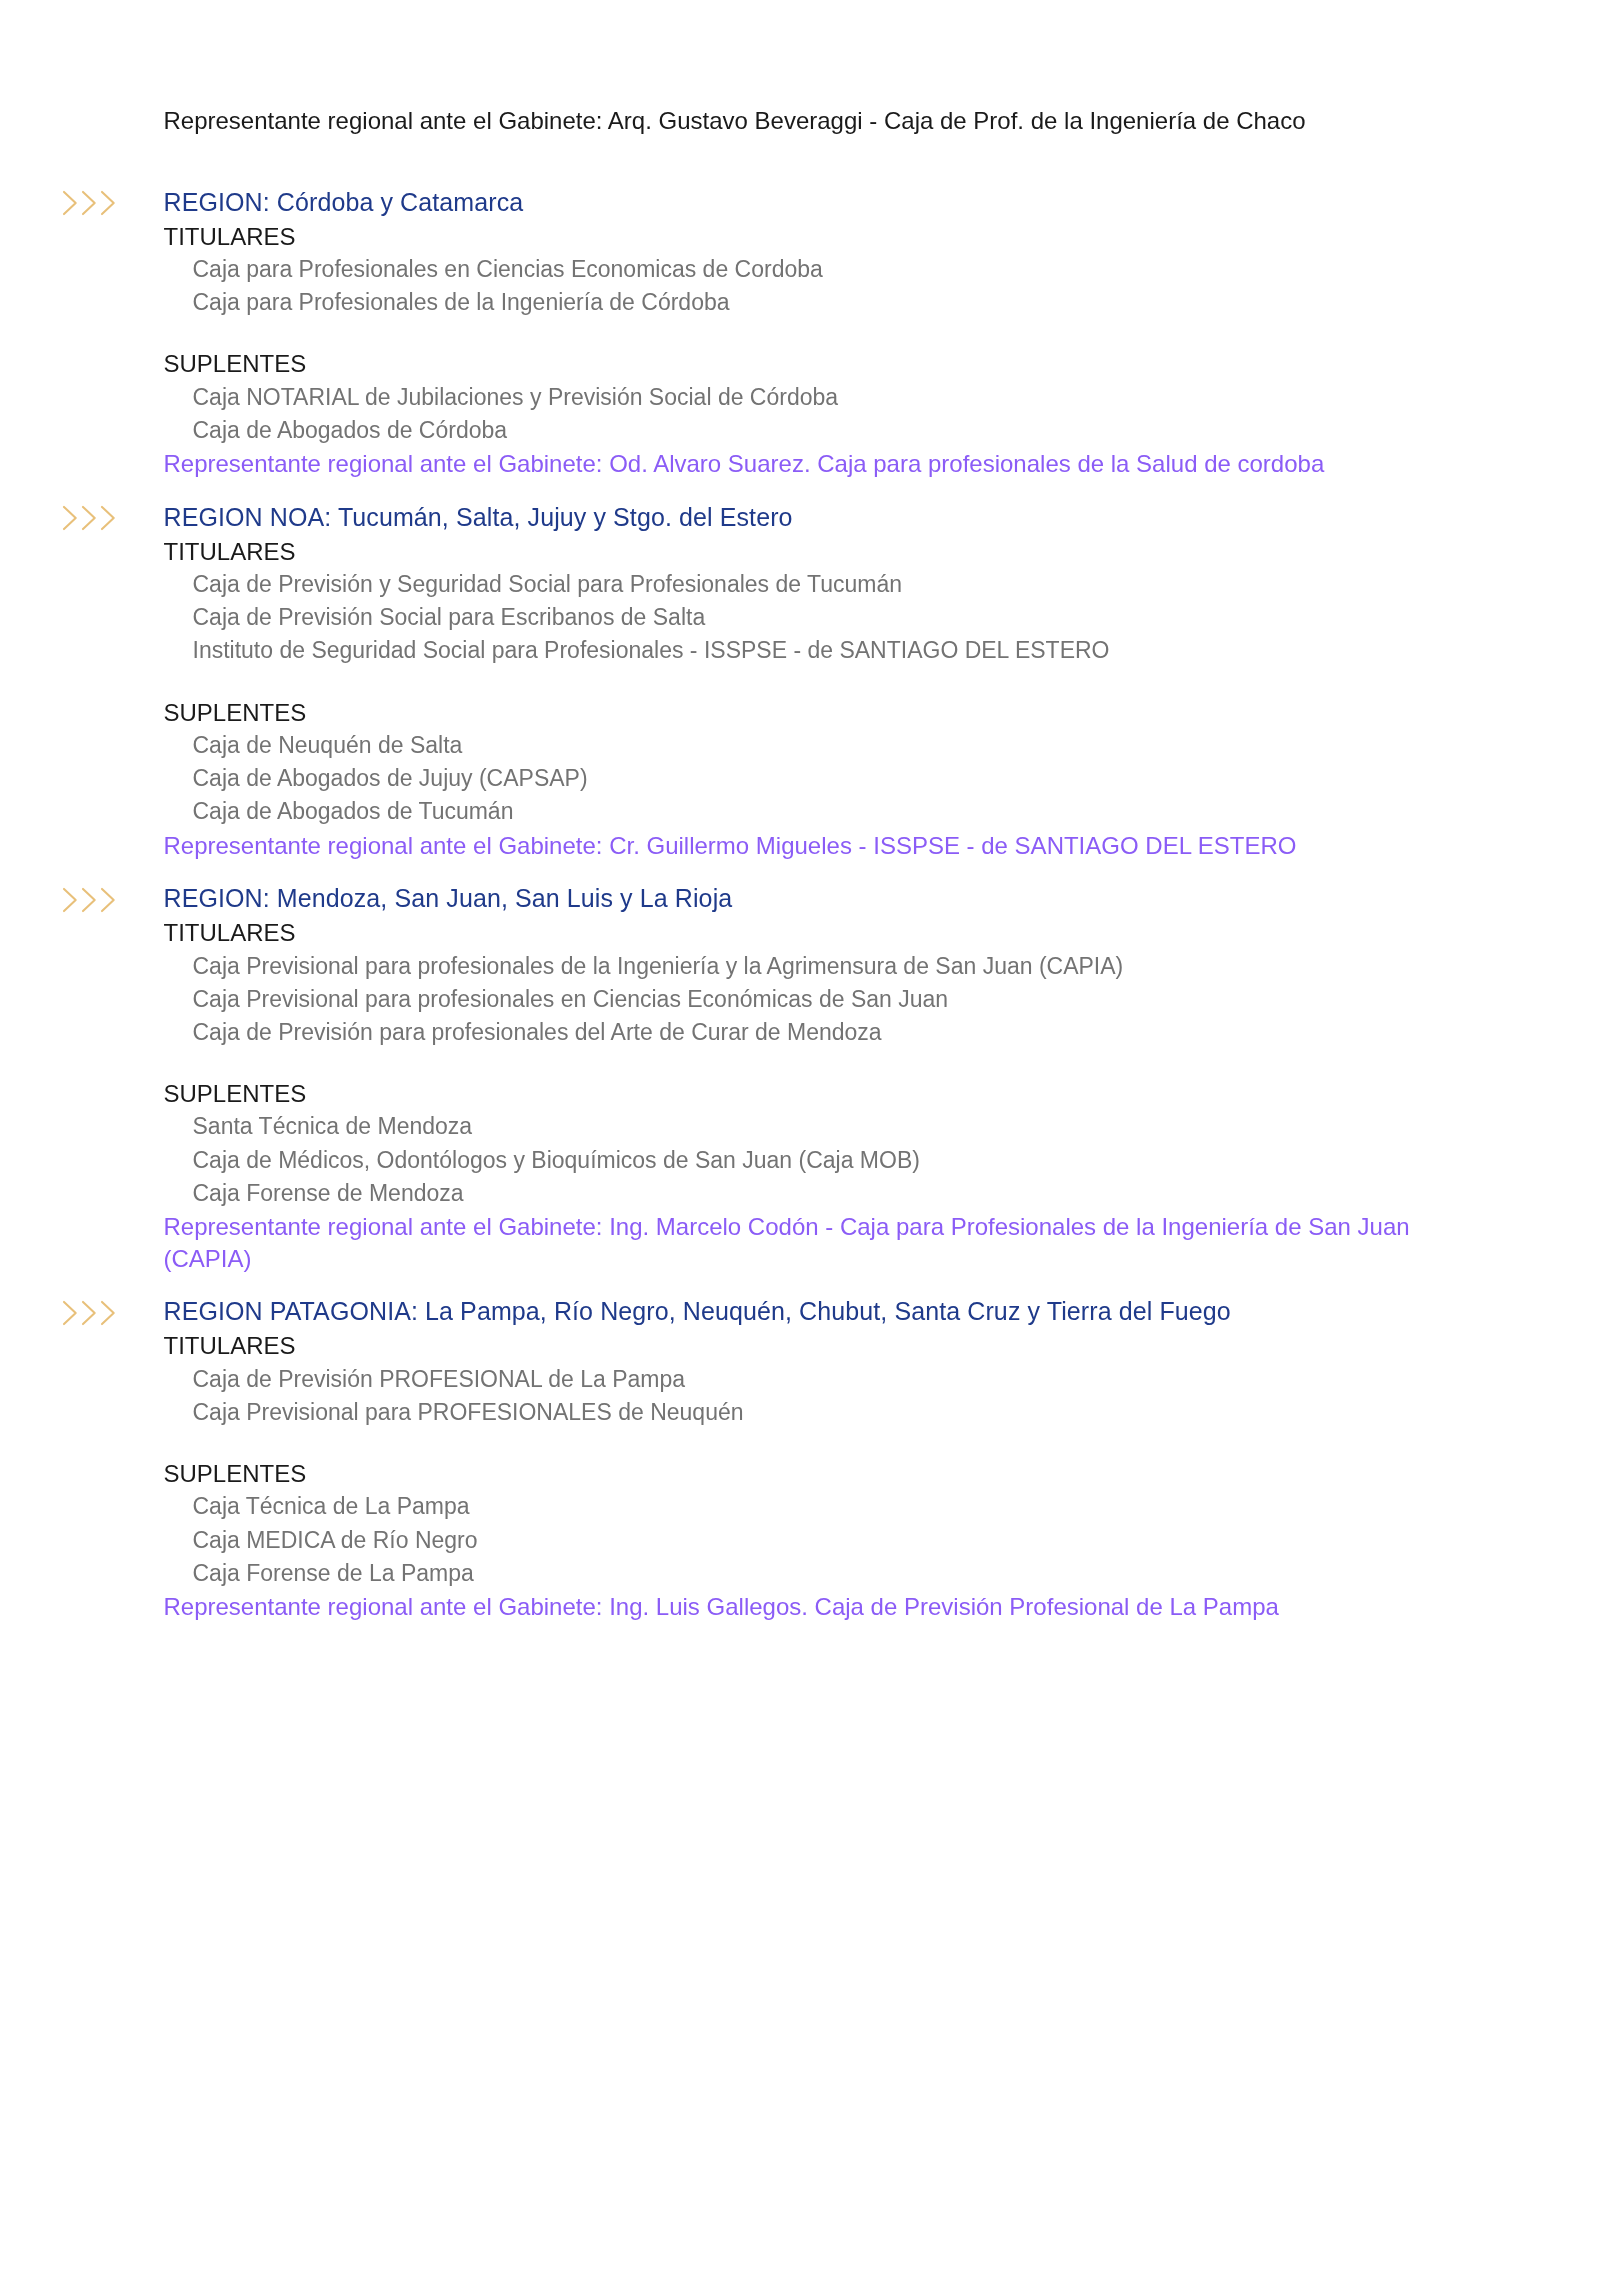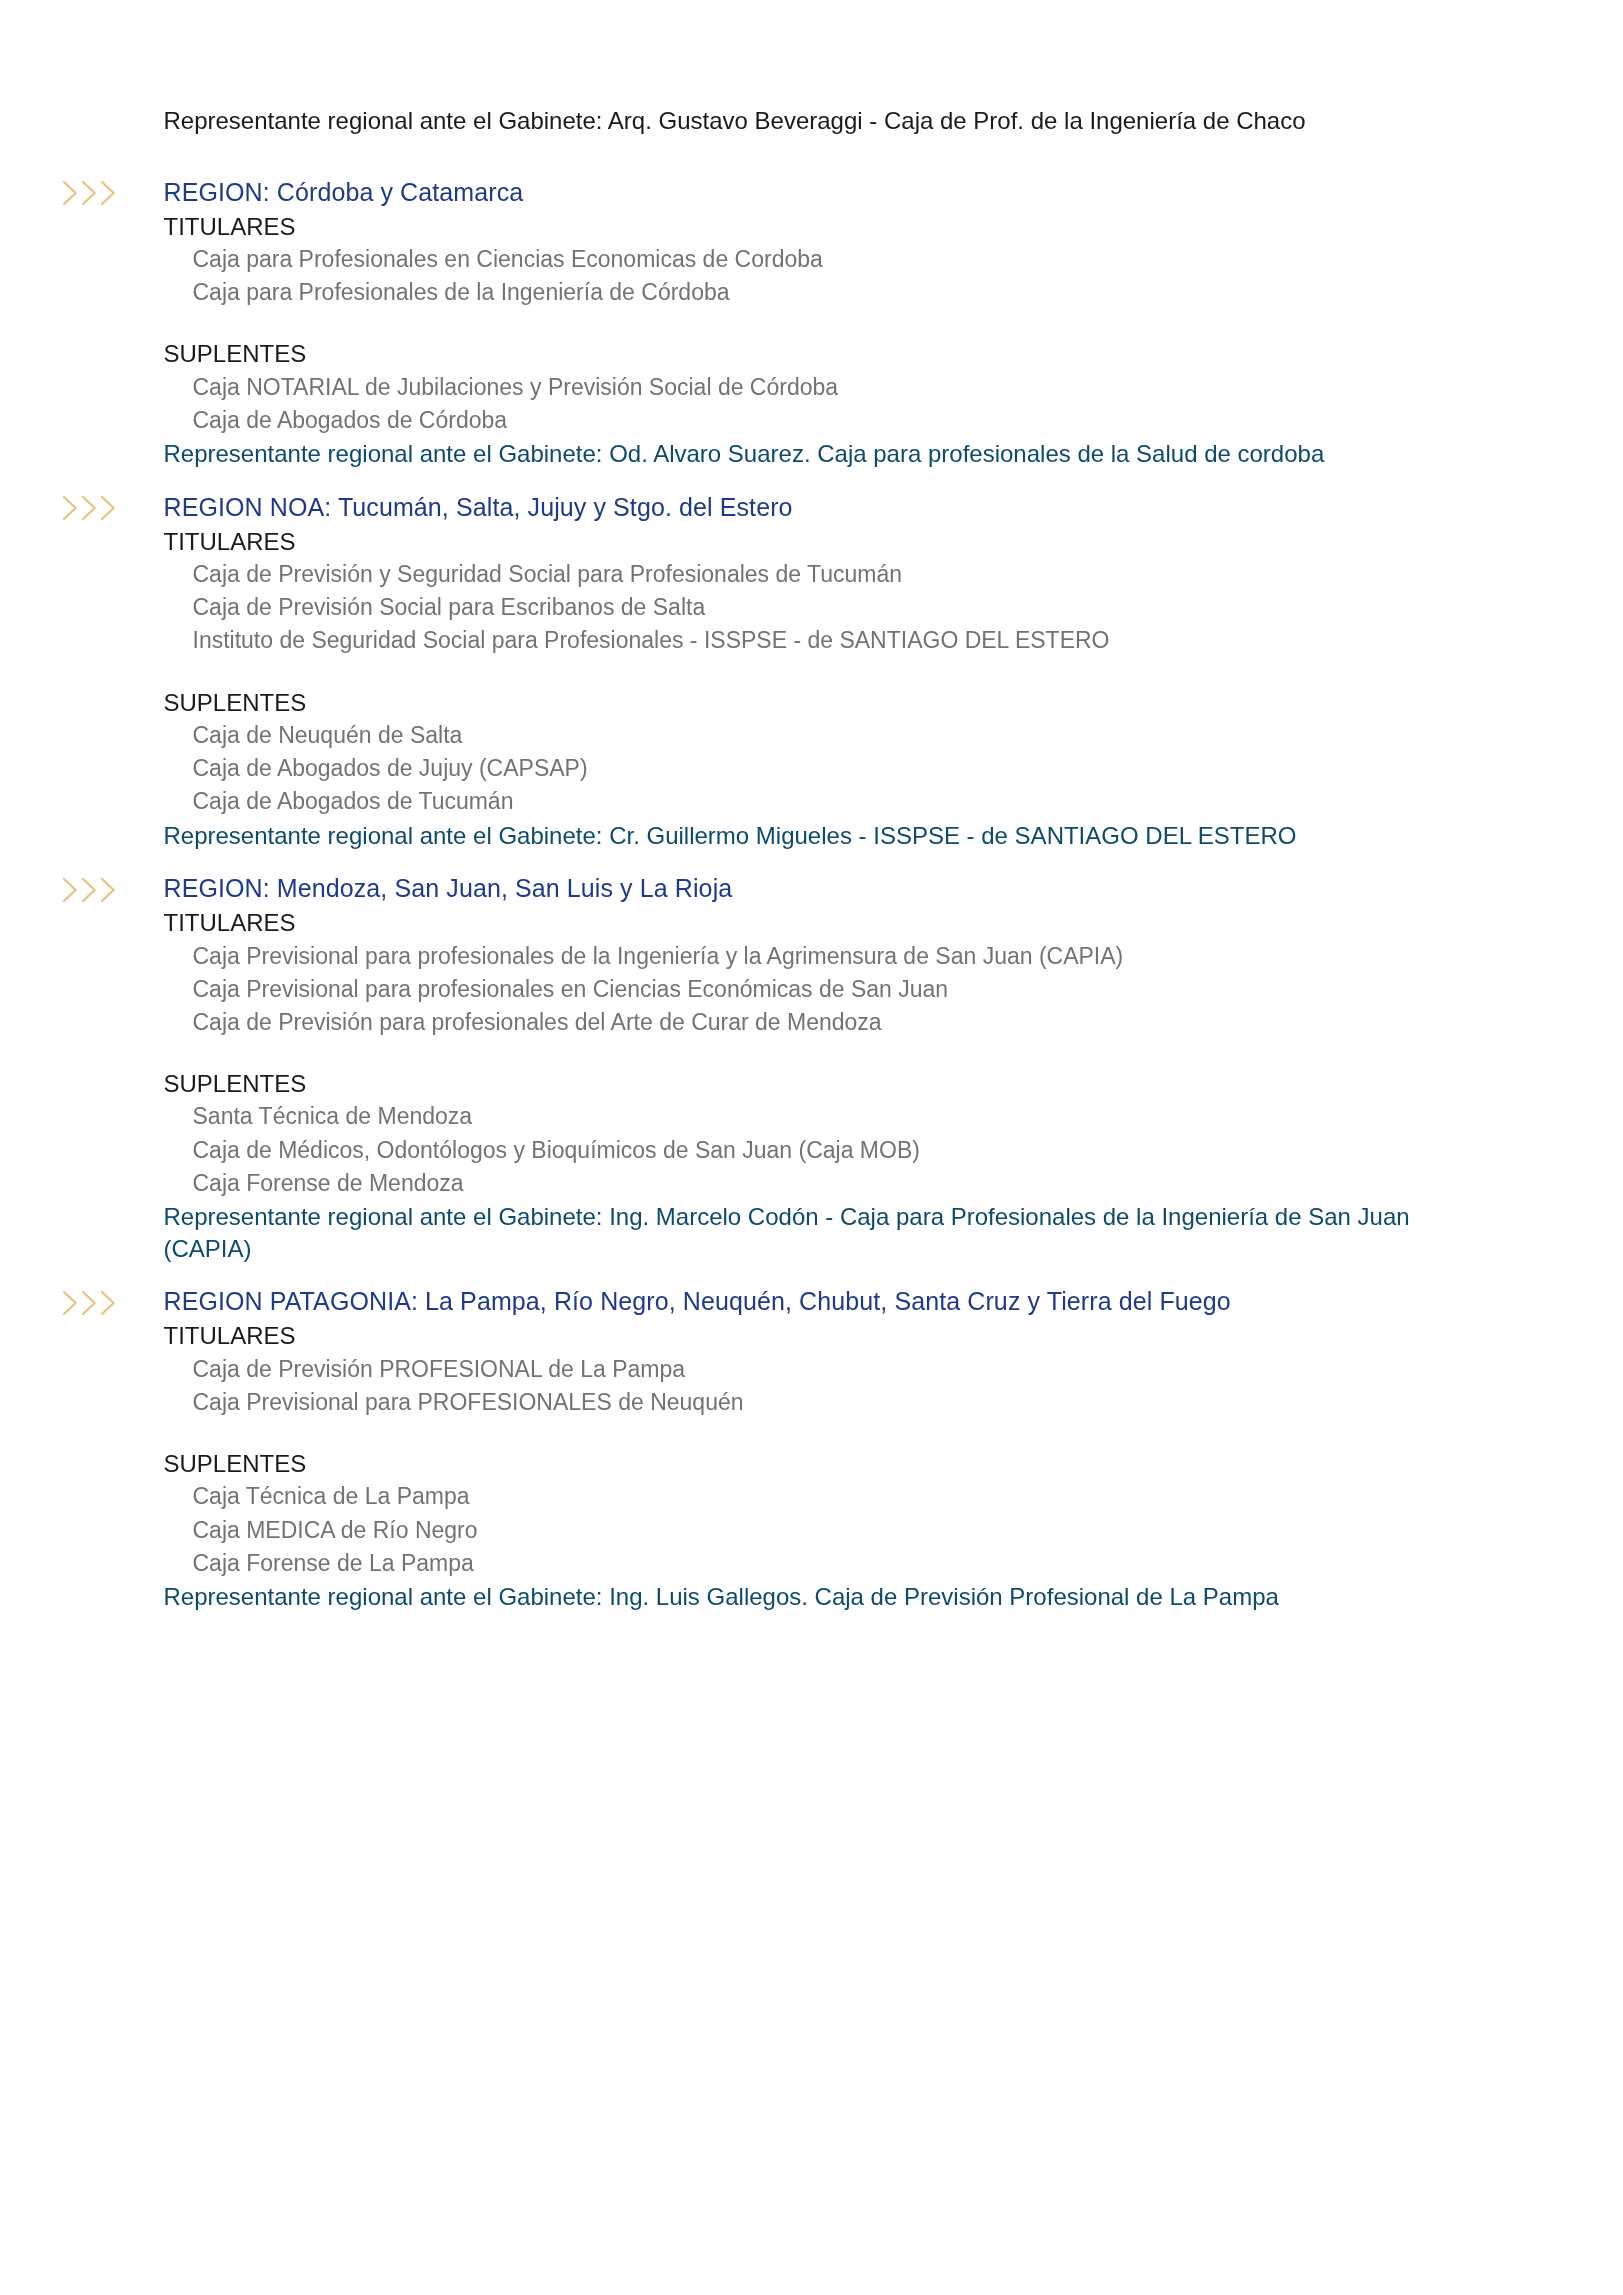--- a/index.html
+++ b/index.html
@@ -33,21 +33,21 @@
     padding-left: 6.5px;
     max-width: 1328px;
   }
 
   
   .region {
     position: relative;
     margin-top: 22px;
     padding-left: 6.5px;
   }
-  .region:first-of-type { margin-top: 40px; }
+  .region:first-of-type { margin-top: 50px; }
 
   .chevrons {
     position: absolute;
     left: -95px;
     top: 1.3px;
     width: 79px;
     height: 30px;
     display: flex;
     align-items: center;
     gap: 2px;
@@ -82,21 +82,21 @@
   }
   ul.entries li {
     font-size: 23px;
     line-height: 1.44;
     color: #737373;
   }
 
   .rep {
     font-size: 24px;
     line-height: 1.32;
-    color: #0c4a6e;
+    color: #8b5cf6;
     margin: 1.3px 0 0 0;
     max-width: 1328px;
   }
 </style>
 </head>
 <body>
 
 <div class="page">
   <div class="content">
 

